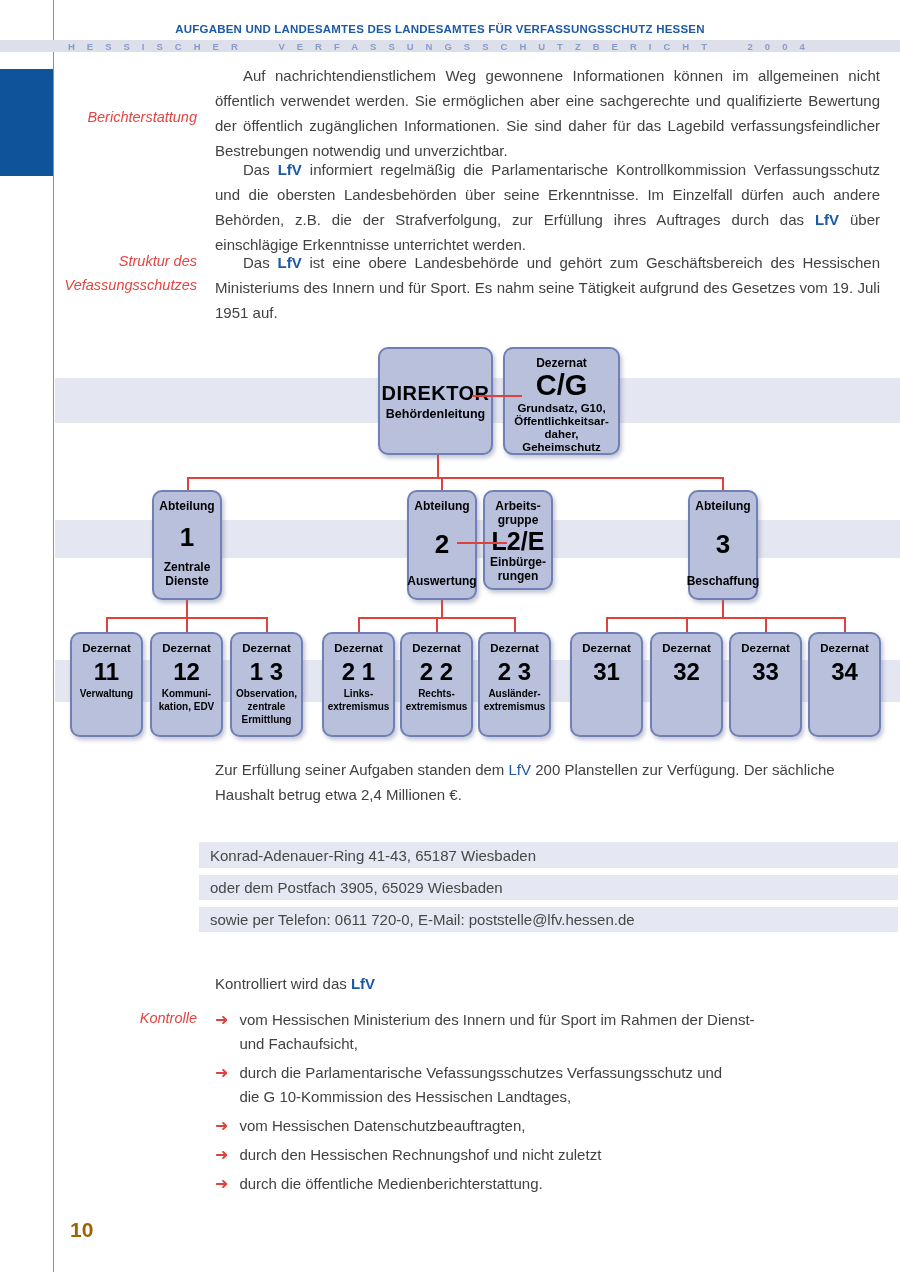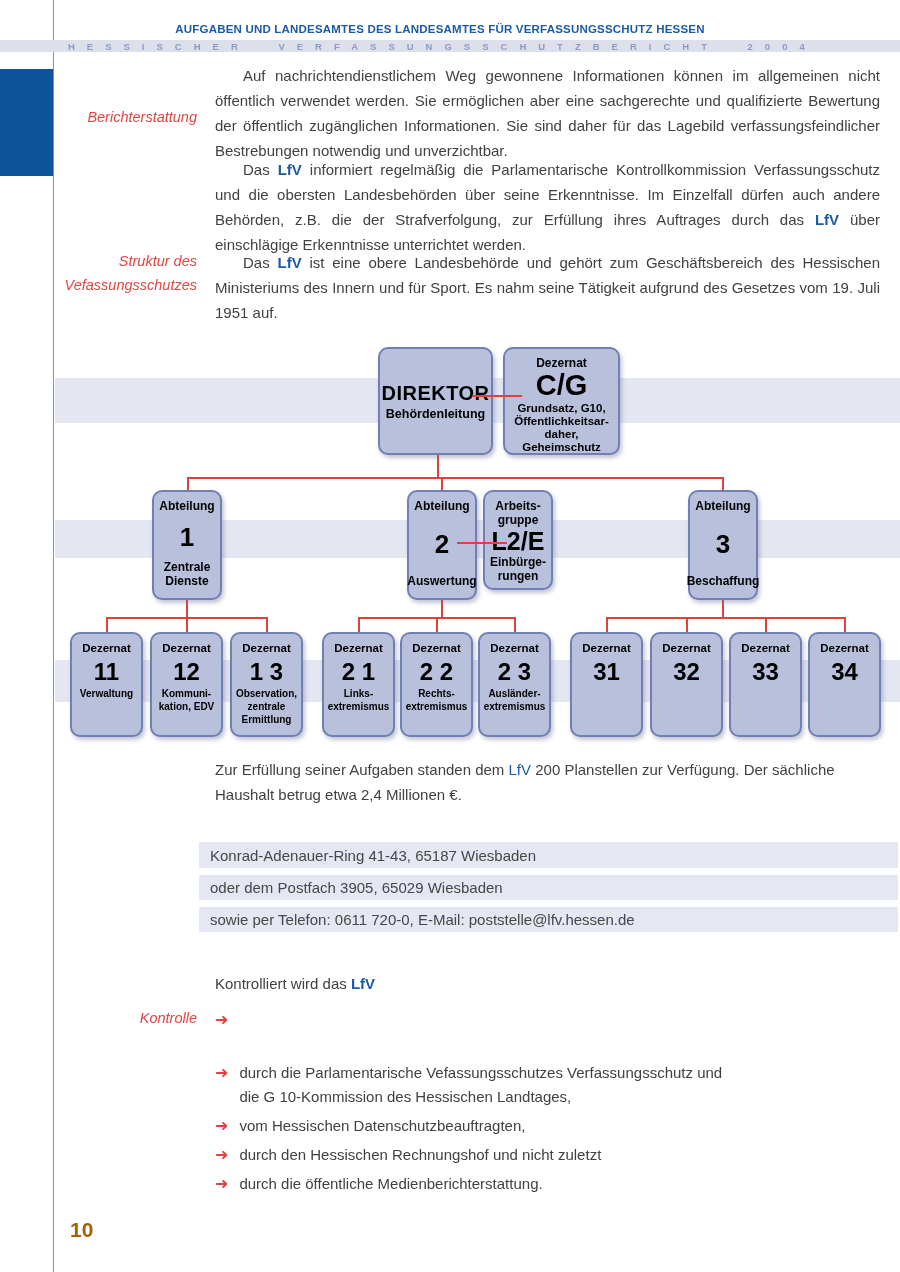--- a/index.html
+++ b/index.html
@@ -245,20 +245,24 @@
 
   <div class="abar ab1"><span>Das </span><span class="lfv">LfV</span><span> ist zu erreichen unter der Adresse</span></div>
   <div class="abar ab2">Konrad-Adenauer-Ring 41-43, 65187 Wiesbaden</div>
   <div class="abar ab3">oder dem Postfach 3905, 65029 Wiesbaden</div>
   <div class="abar ab4">sowie per Telefon: 0611 720-0, E-Mail: poststelle@lfv.hessen.de</div>
 
   <div class="kontrolliert"><span>Kontrolliert wird das </span><span class="lfv">LfV</span></div>
 
   <div class="bullet bt1">
     <span class="arrow">➜</span>
+    <div class="bullet-text">
+        <div>vom Hessischen Ministerium des Innern und für Sport im Rahmen der Dienst-</div>
+        <div>und Fachaufsicht,</div>
+      </div>
   </div>
   <div class="bullet bt2">
     <span class="arrow">➜</span>
     <div class="bullet-text">
         <div>durch die Parlamentarische Vefassungsschutzes Verfassungsschutz und</div>
         <div>die G 10-Kommission des Hessischen Landtages,</div>
       </div>
   </div>
   <div class="bullet bt3">
     <span class="arrow">➜</span>

